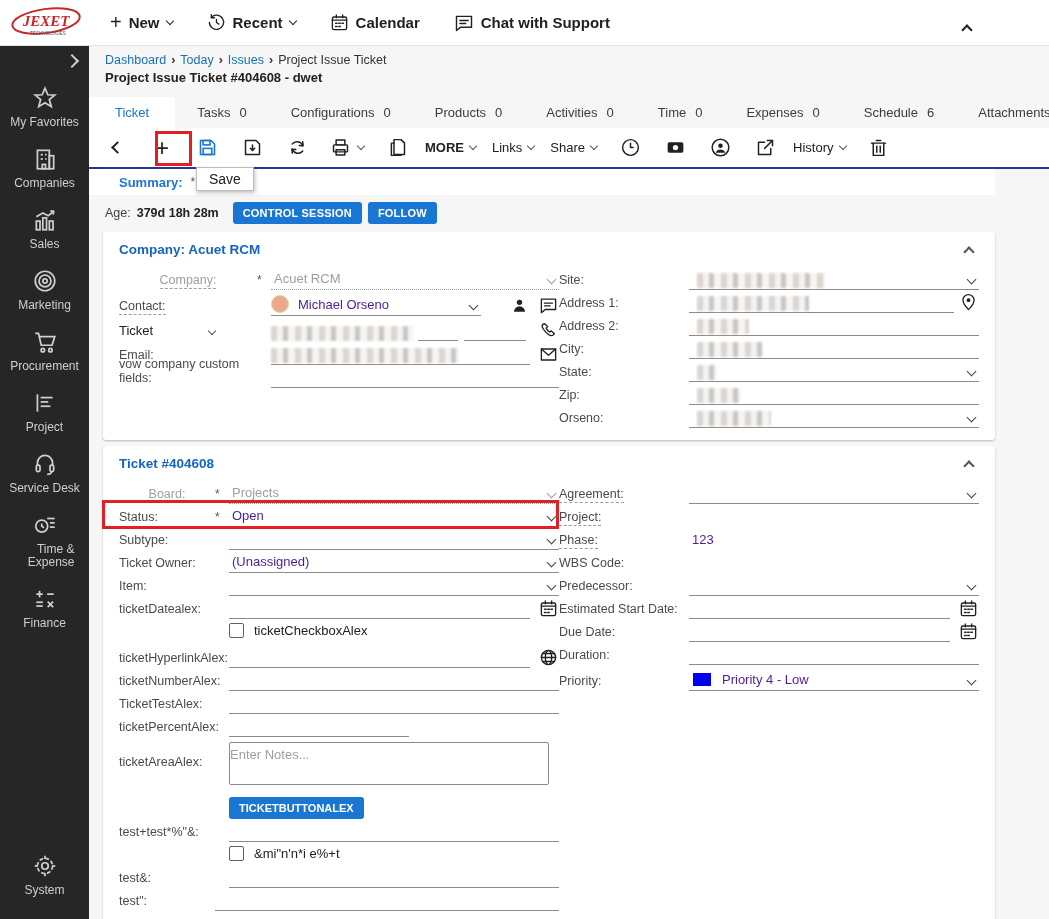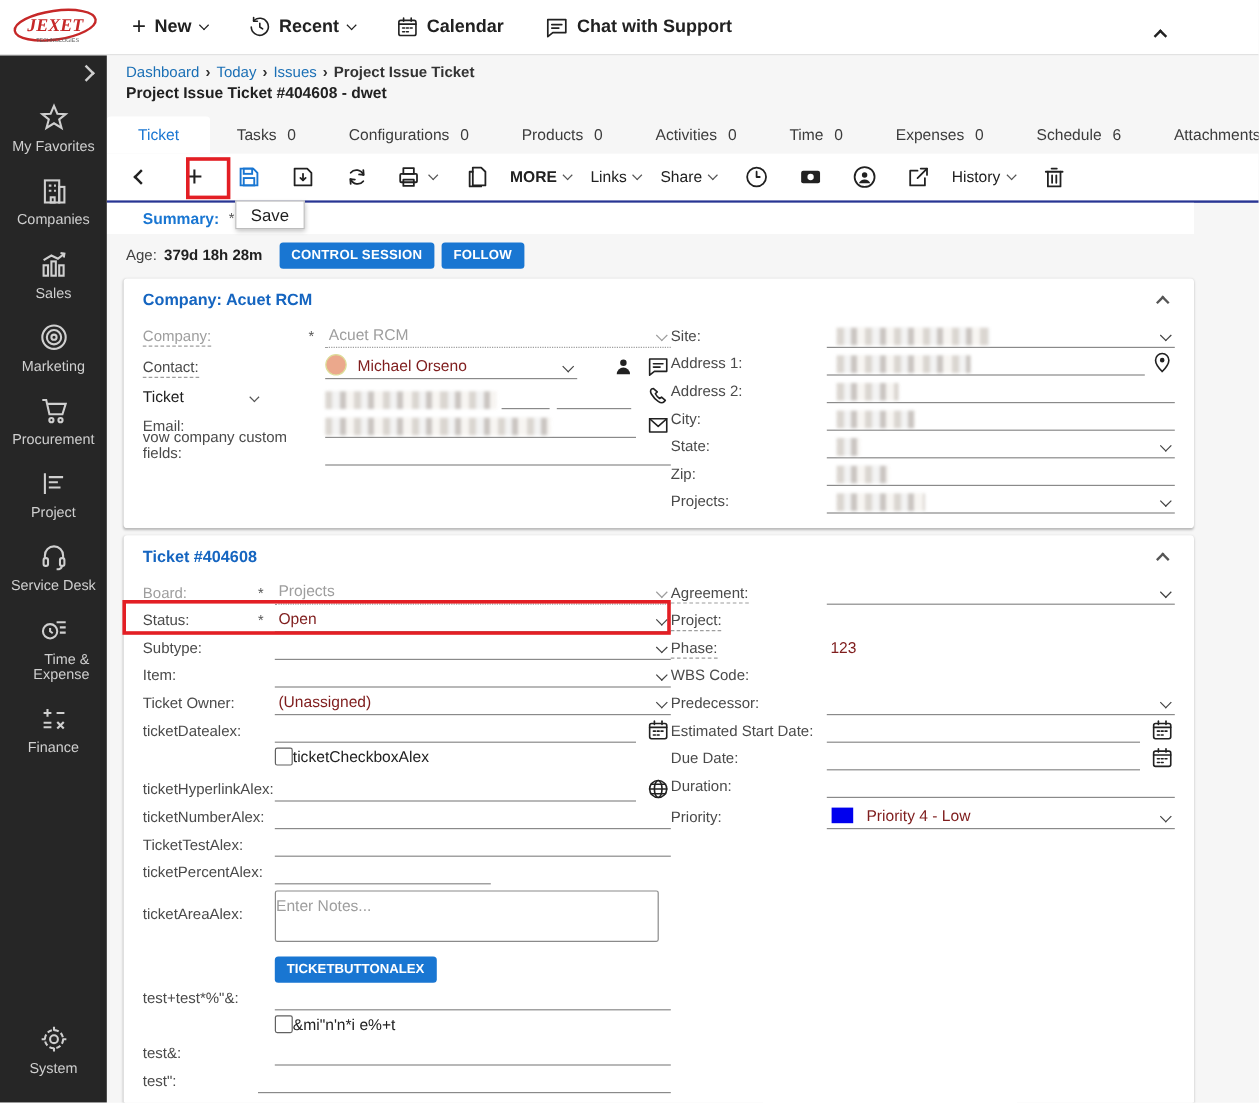--- a/index.html
+++ b/index.html
@@ -87,40 +87,40 @@
   .cols { display:flex; margin-top:10px; }
   .col-l { width:440px; }
   .col-r { width:420px; margin-left:0; }
 
   
   .frow { display:flex; align-items:flex-end; height:23px; position:relative; }
   .flabel { width:138px; font-size:12.5px; color:#4a4a4a; padding-bottom:3px; flex:none; }
   .col-l .flabel.t { width:96px; }
   .col-r .flabel { width:130px; }
   .flabel .dash { border-bottom:1px dashed #9e9e9e; padding-bottom:1px; }
-  .flabel.dis { color:#9e9e9e; }
+  .flabel.dis { color:#9e9e9e;text-align:center; }
   .req { width:14px; font-size:12px; color:#555; padding-bottom:3px; flex:none; }
   .fline { flex:1; position:relative; border-bottom:1px solid #8a8a8a; height:20px;
            display:flex; align-items:flex-end; }
   .fline.dotted { border-bottom:1px dotted #9e9e9e; }
   .fline.noline { border-bottom:none; }
-  .fval { font-size:13px; color:#7f1d1d; padding:0 0 3px 3px; white-space:nowrap; }
+  .fval { font-size:13px; color:#4c1d95; padding:0 0 3px 3px; white-space:nowrap; }
   .fval.dis { color:#9e9e9e; }
   .ddchev { position:absolute; right:4px; bottom:6px; width:7px; height:7px;
             border-right:1.8px solid #424242; border-bottom:1.8px solid #424242; transform:rotate(45deg); }
   .ficon { flex:none; margin-left:8px; margin-bottom:1px; width:21px; height:20px; display:flex;
            align-items:center; justify-content:center; cursor:pointer; }
   .ficon svg { width:19px; height:19px; }
   .avatar { width:18px; height:18px; border-radius:50%; background:#eba88c; border:1px solid #dd9; 
             flex:none; margin:0 6px 2px 0; }
   .redact { background:
       repeating-linear-gradient(90deg,#cfc9c2 0 6px,#efefef 6px 12px,#b9b3ae 12px 17px,#f5f2ee 17px 24px),
       repeating-linear-gradient(0deg,rgba(255,255,255,.4) 0 4px,rgba(160,150,140,.35) 4px 8px);
       filter:blur(1.2px); opacity:.75; height:15px; border-radius:1px; }
-  .checkrow { display:flex; align-items:center; gap:0; }
+  .checkrow { display:flex; align-items:center; gap:10px; }
   .checkbox { width:15px; height:15px; border:1.6px solid #616161; border-radius:2px; background:#fff;
               cursor:pointer; flex:none; }
   .cb-label { font-size:13px; color:#212121; }
   .notes-area { width:320px; height:43px; border:1px solid #8a8a8a; border-radius:2px; resize:none;
                 font-family:"Liberation Sans",sans-serif; font-size:13px; color:#212121; padding:4px 0; }
   .notes-area::placeholder { color:#9e9e9e; }
   .blue-btn { background:#1976d2; color:#fff; font-size:11px; font-weight:700; border:none;
               border-radius:3px; padding:5px 10px; cursor:pointer; }
   .prio-sq { width:18px; height:13px; margin:0 8px 4px 4px; flex:none; }
   .hl-status { position:absolute; left:-17px; top:-4px; width:457px; height:29px;
@@ -288,21 +288,21 @@
         <line x1="2.5" y1="12" x2="5.5" y2="12"></line>
           <line x1="18.5" y1="12" x2="21.5" y2="12"></line>
       </svg>
       <span class="sb-label">System</span>
     </div>
   </div>
 
   <div class="main">
 
     <div class="crumbs">
-      <a>Dashboard</a><span class="crumb-sep">›</span><a>Today</a><span class="crumb-sep">›</span><a>Issues</a><span class="crumb-sep">›</span><span style="color:#333;font-weight:bold;">Project Issue Ticket</span>
+      <a>Dashboard</a><span class="crumb-sep">›</span><a>Today</a><span class="crumb-sep">›</span><a>Issues</a><span class="crumb-sep">›</span><span style="color:#333;">Project Issue Ticket</span>
     </div>
     <div class="page-title">Project Issue Ticket #404608 - dwet</div>
 
     <div class="tabs">
       <div class="tab active" style="padding:0 26px;">
           <span>Ticket</span>
         </div>
       <div class="tab">
           <span>Tasks</span>
           <span class="cnt">0</span>
@@ -558,21 +558,21 @@
               <span class="ddchev"></span>
             </div>
           </div>
           <div class="frow">
             <span class="flabel">Zip:</span>
             <div class="fline">
               <div class="redact" style="width:44px;margin:0 0 1px 8px;"></div>
             </div>
           </div>
           <div class="frow">
-            <span class="flabel">Projects:</span>
+            <span class="flabel">Orseno:</span>
             <div class="fline">
               <div class="redact" style="width:74px;margin:0 0 1px 8px;"></div>
               <span class="ddchev"></span>
             </div>
           </div>
         </div>
       </div>
     </div>
 
     <div class="card" style="margin-top:6px; min-height:500px;">
@@ -601,31 +601,31 @@
             </div>
           </div>
           <div class="frow">
             <span class="flabel t">Subtype:</span>
             <span class="req"></span>
             <div class="fline">
               <span class="ddchev"></span>
             </div>
           </div>
           <div class="frow">
+            <span class="flabel t">Ticket Owner:</span>
+            <span class="req"></span>
+            <div class="fline">
+              <span class="fval">(Unassigned)</span>
+              <span class="ddchev"></span>
+            </div>
+          </div>
+          <div class="frow">
             <span class="flabel t">Item:</span>
             <span class="req"></span>
             <div class="fline">
-              <span class="ddchev"></span>
-            </div>
-          </div>
-          <div class="frow">
-            <span class="flabel t">Ticket Owner:</span>
-            <span class="req"></span>
-            <div class="fline">
-              <span class="fval">(Unassigned)</span>
               <span class="ddchev"></span>
             </div>
           </div>
           <div class="frow">
             <span class="flabel t">ticketDatealex:</span>
             <span class="req"></span>
             <div class="fline"></div>
             <div class="ficon">
               <svg class="ico" viewBox="0 0 24 24">
                 <rect x="3" y="5" width="18" height="16" rx="2"></rect>

